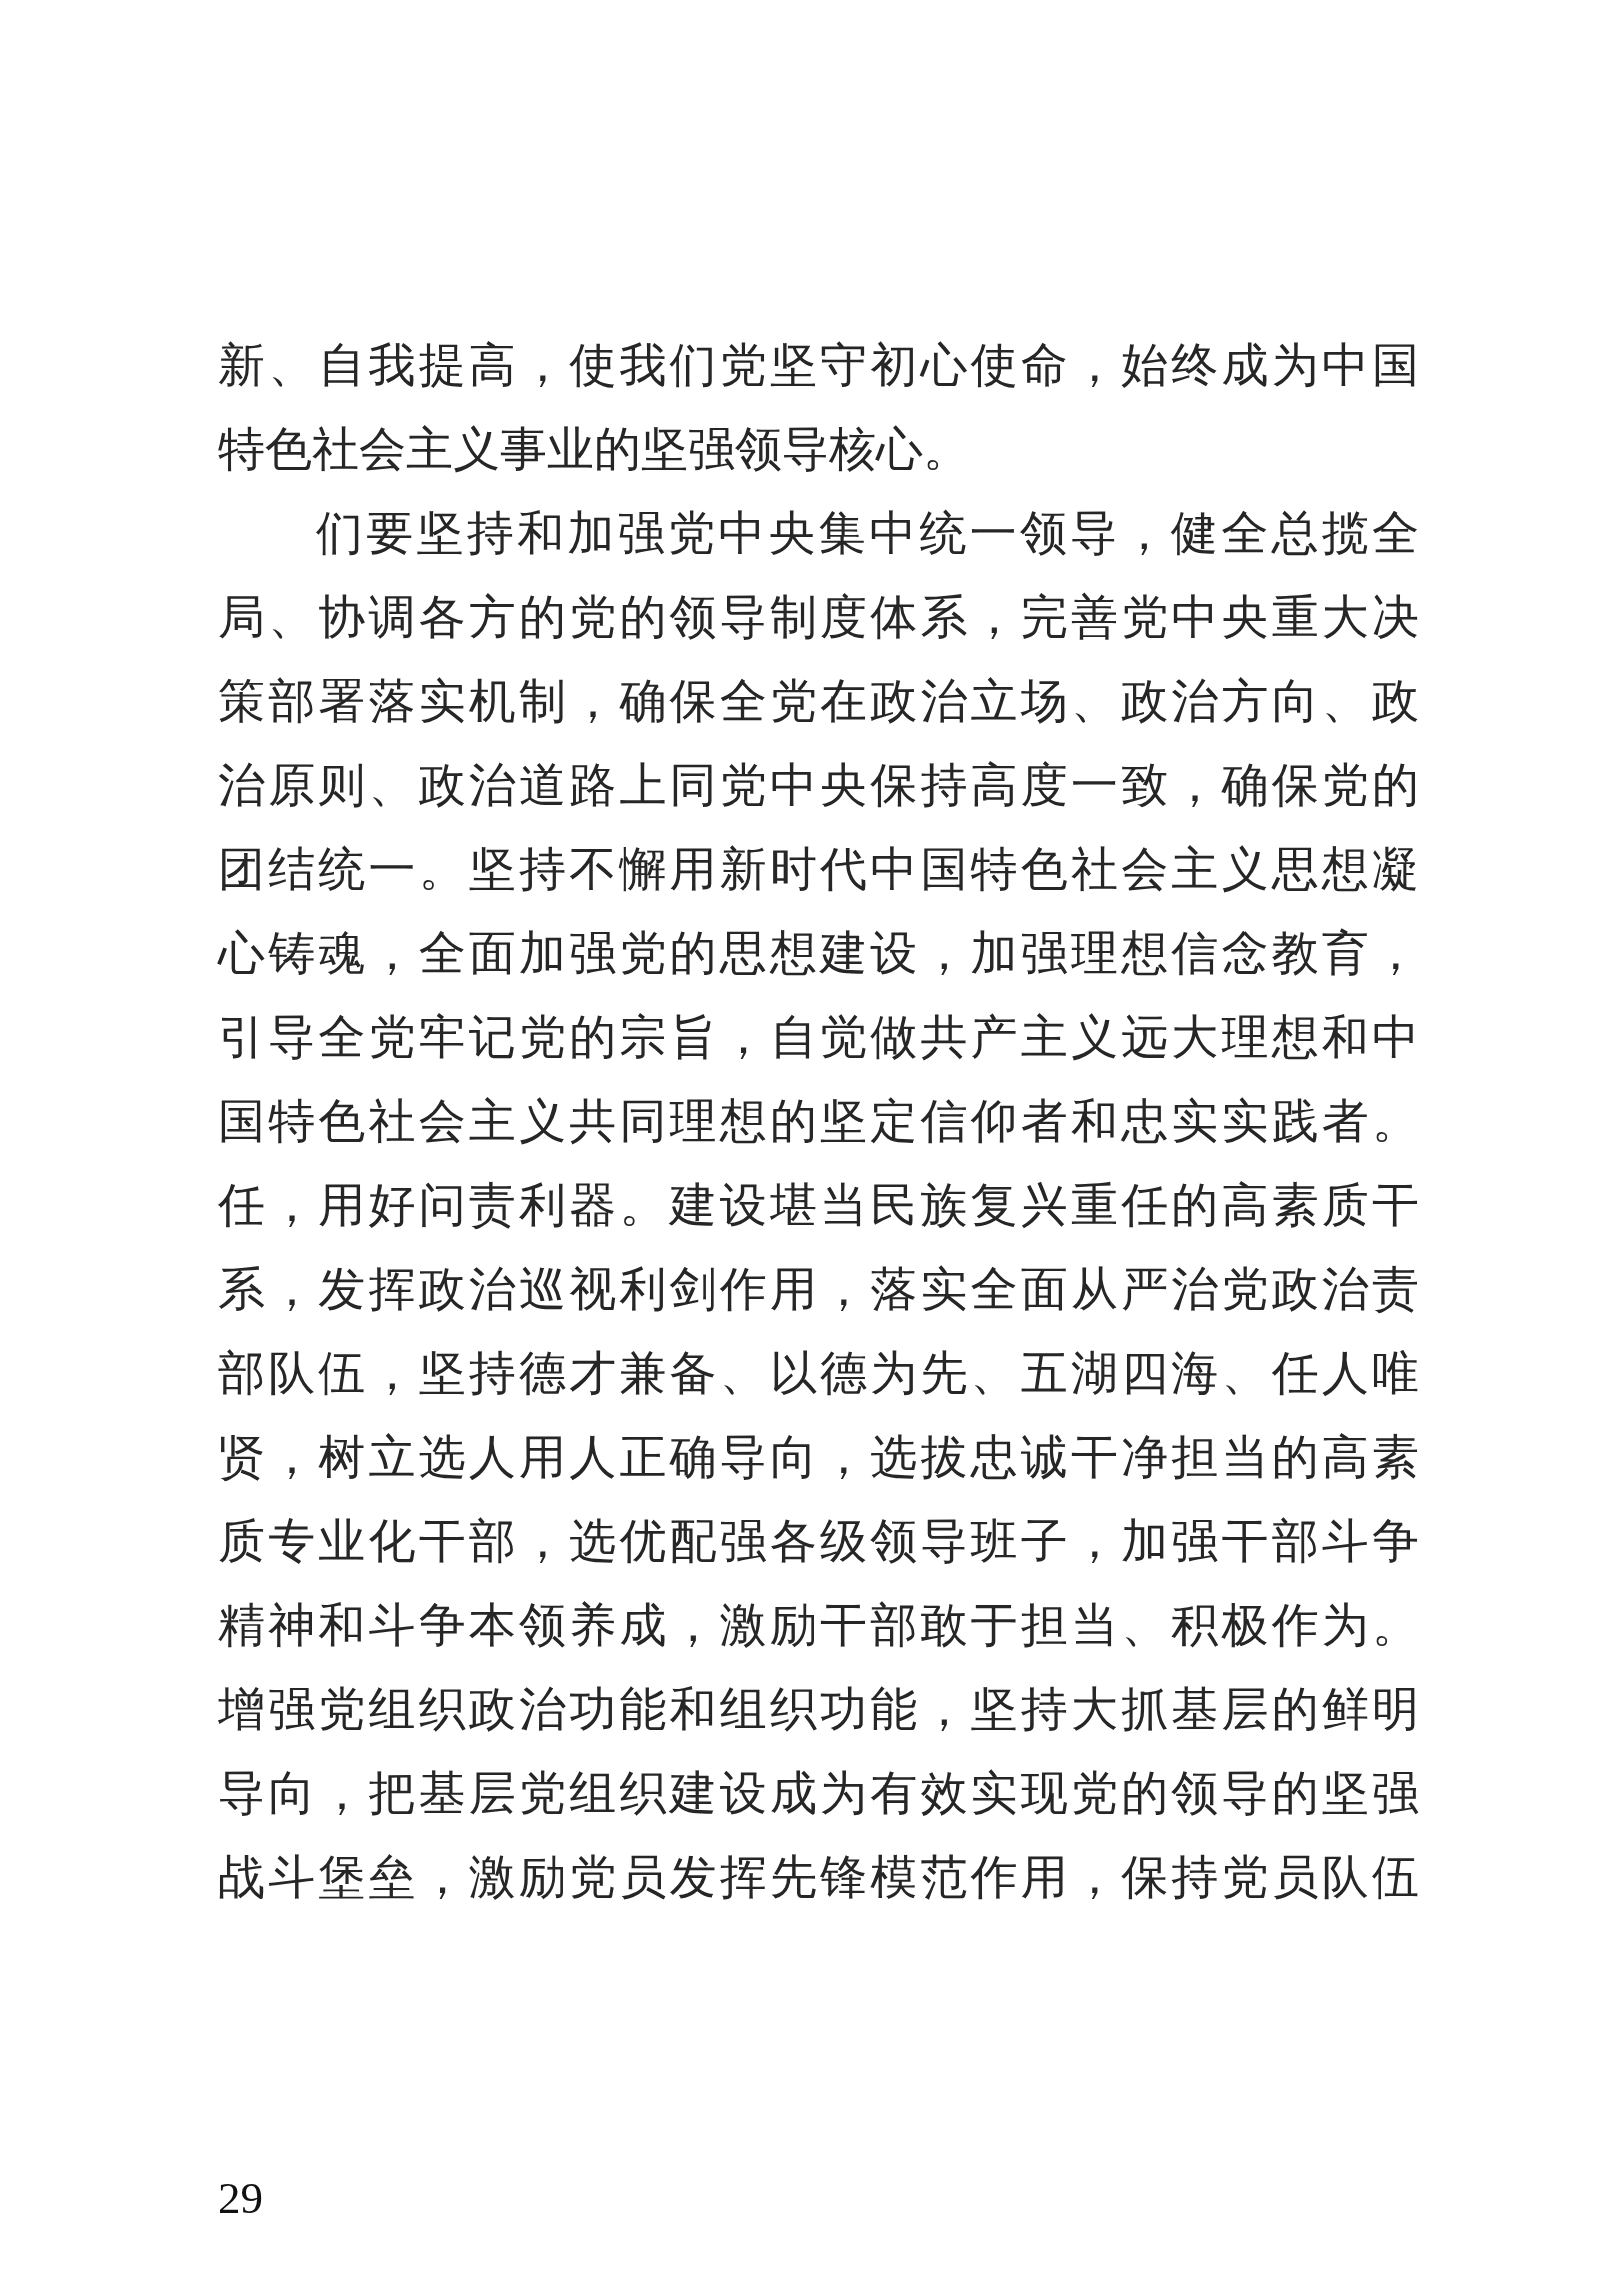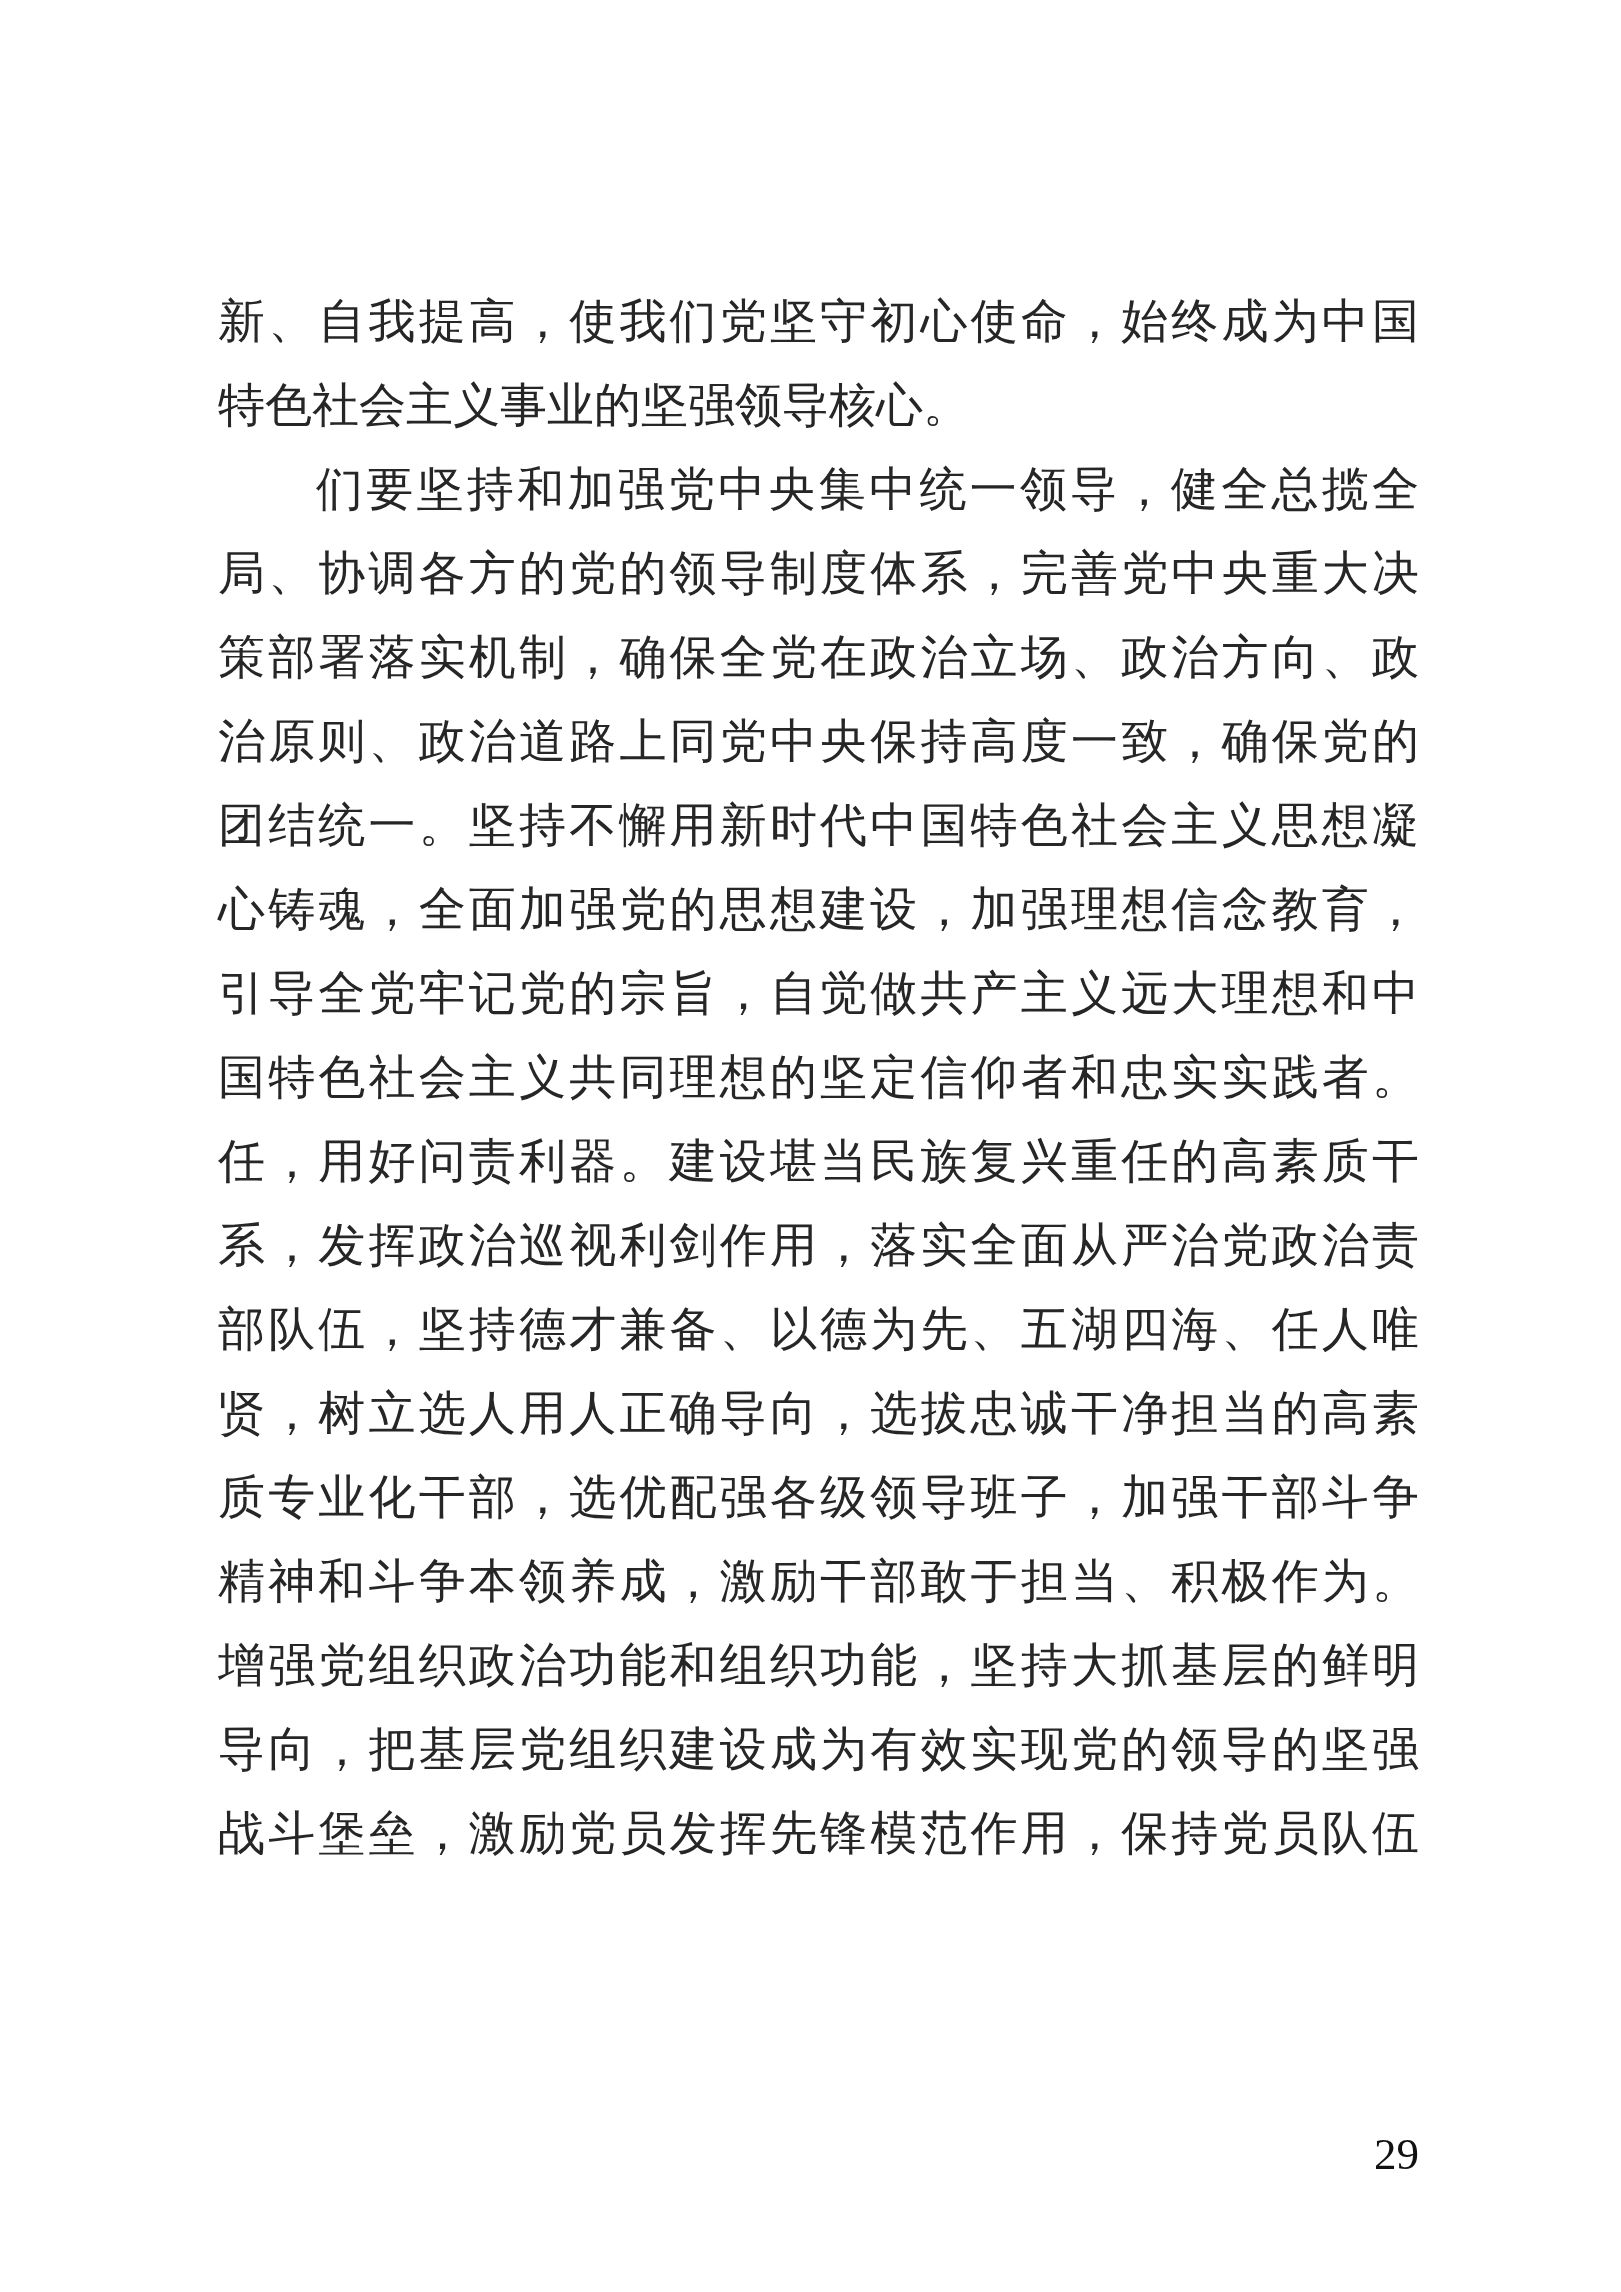--- a/index.html
+++ b/index.html
@@ -7,20 +7,21 @@
     padding: 0;
     background: #ffffff;
   }
   .page {
     position: relative;
     width: 1621px;
     height: 2228px;
     background: #ffffff;
     overflow: hidden;
     font-family: "Liberation Serif", serif;
+    margin-top: 44px;
   }
   .text-block {
     position: absolute;
     left: 218px;
     top: 279px;
     width: 1201px;
   }
   .line {
     height: 84px;
     line-height: 84px;
@@ -34,21 +35,21 @@
     text-align-last: justify;
   }
   .line.indent {
     padding-left: 98px;
   }
   .page-number {
     position: absolute;
     top: 2123px;
     left: 218px;
     width: 1201px;
-    text-align: right;
+    text-align: left;
     font-size: 45px;
     line-height: 63px;
     color: #111111;
     font-family: "Liberation Serif", serif;
   }
 </style>
 </head>
 <body>
 
 <div class="page">

